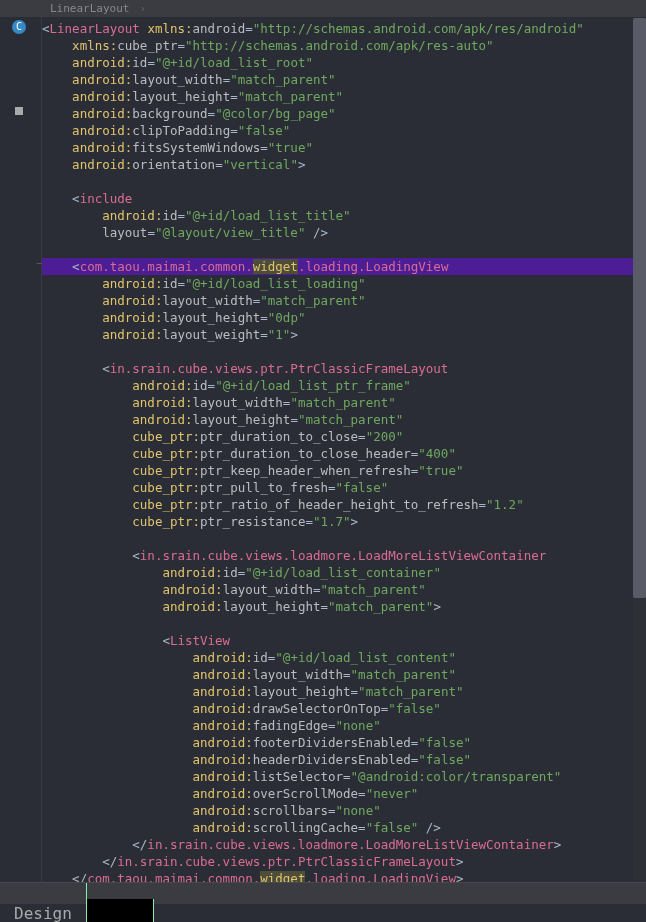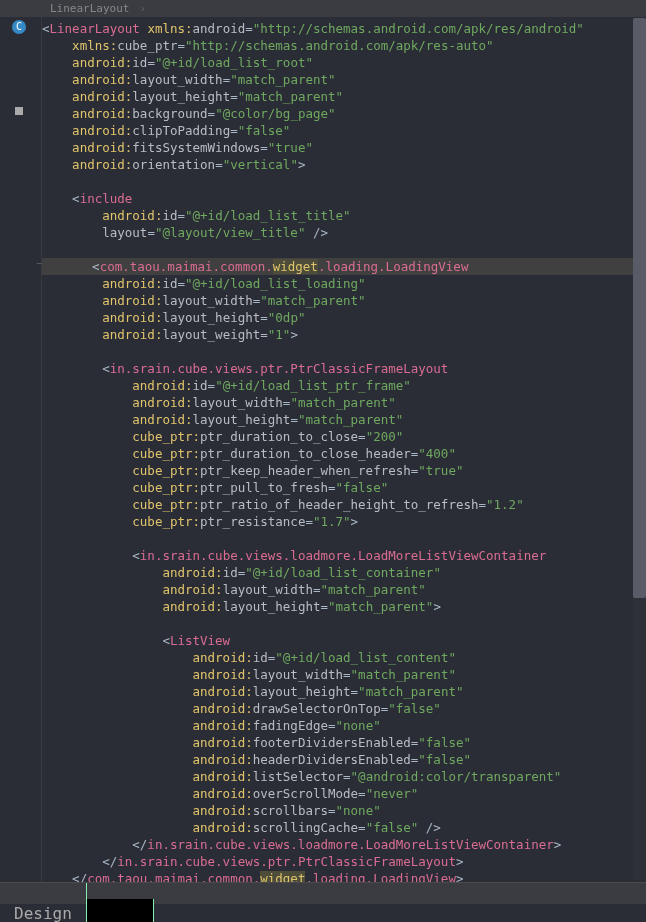--- a/index.html
+++ b/index.html
@@ -35,21 +35,21 @@
   position: relative;
 }
 .code {
   flex: 1;
   padding: 3px 0 0 0;
   line-height: 17px;
   white-space: pre;
   overflow: hidden;
 }
 .line { min-height: 17px; }
-.line.highlight { background: #404040; padding-left: 20px; }
+.line.highlight { background: #4c1d95; }
 .punct { color: #a9b7c6; }
 .ns { color: #e0c46c; }
 .attr { color: #b9bcc2; }
 .eq { color: #a9b7c6; }
 .val { color: #6fa95f; }
 .hl { background: #4d4d3a; color: #e0c46c; }
 .kw-pink { color: #da6c93; font-weight: 500; }
 .bottom-tabs {
   display: flex;
   background: #3a3c42;

